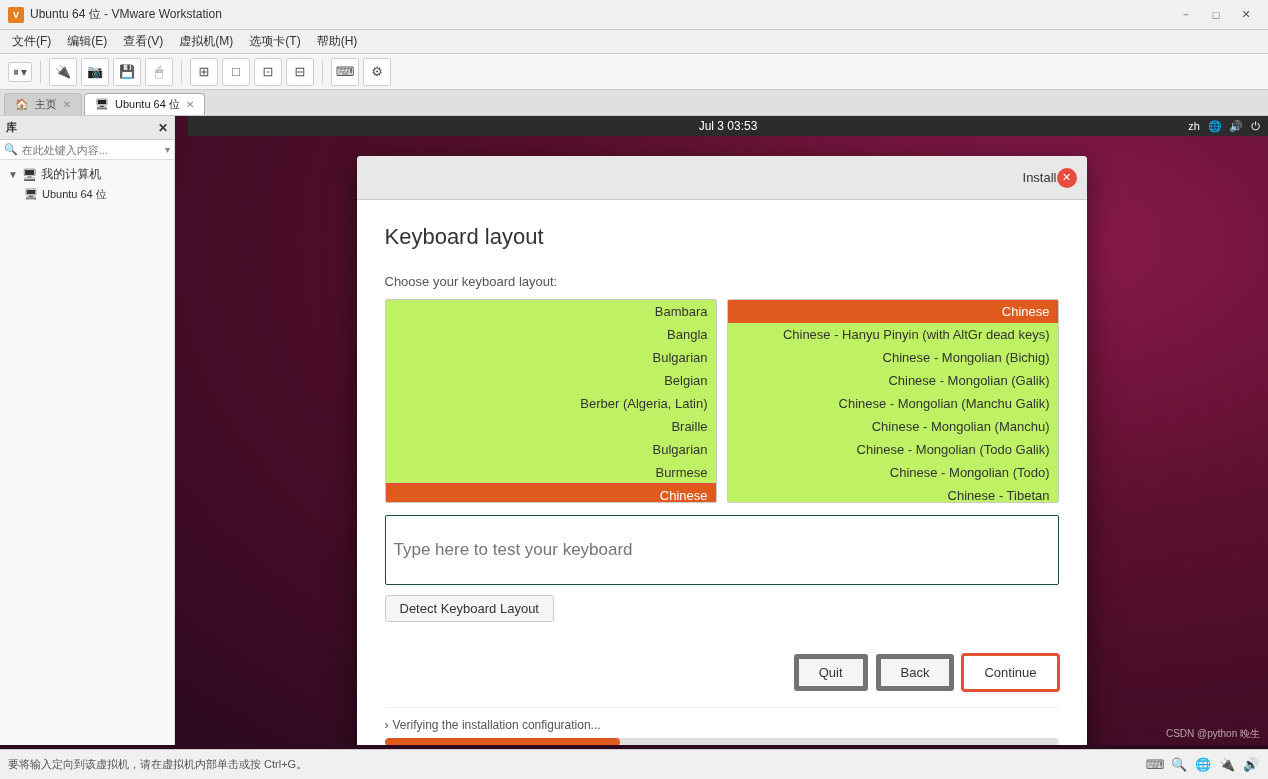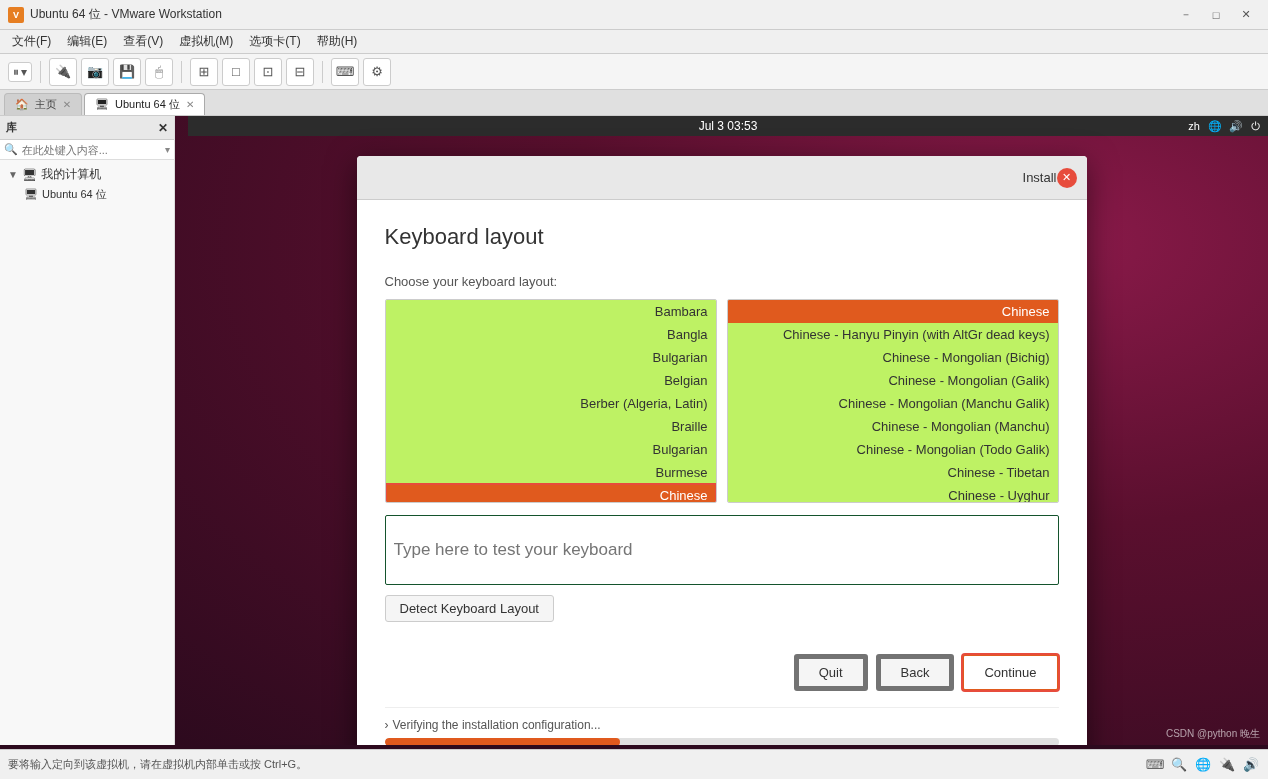--- a/index.html
+++ b/index.html
@@ -582,20 +582,21 @@
           </div>
 
           <div class="list-box">
             <div class="list-item selected">Chinese</div>
             <div class="list-item">Chinese - Hanyu Pinyin (with AltGr dead keys)</div>
             <div class="list-item">Chinese - Mongolian (Bichig)</div>
             <div class="list-item">Chinese - Mongolian (Galik)</div>
             <div class="list-item">Chinese - Mongolian (Manchu Galik)</div>
             <div class="list-item">Chinese - Mongolian (Manchu)</div>
             <div class="list-item">Chinese - Mongolian (Todo Galik)</div>
+            <div class="list-item">Chinese - Mongolian (Todo)</div>
             <div class="list-item">Chinese - Tibetan</div>
             <div class="list-item">Chinese - Uyghur</div>
           </div>
         </div>
 
         
         <input type="text" class="keyboard-test-input" placeholder="Type here to test your keyboard" style="">
 
         
         <div style="margin-bottom: 16px;">

